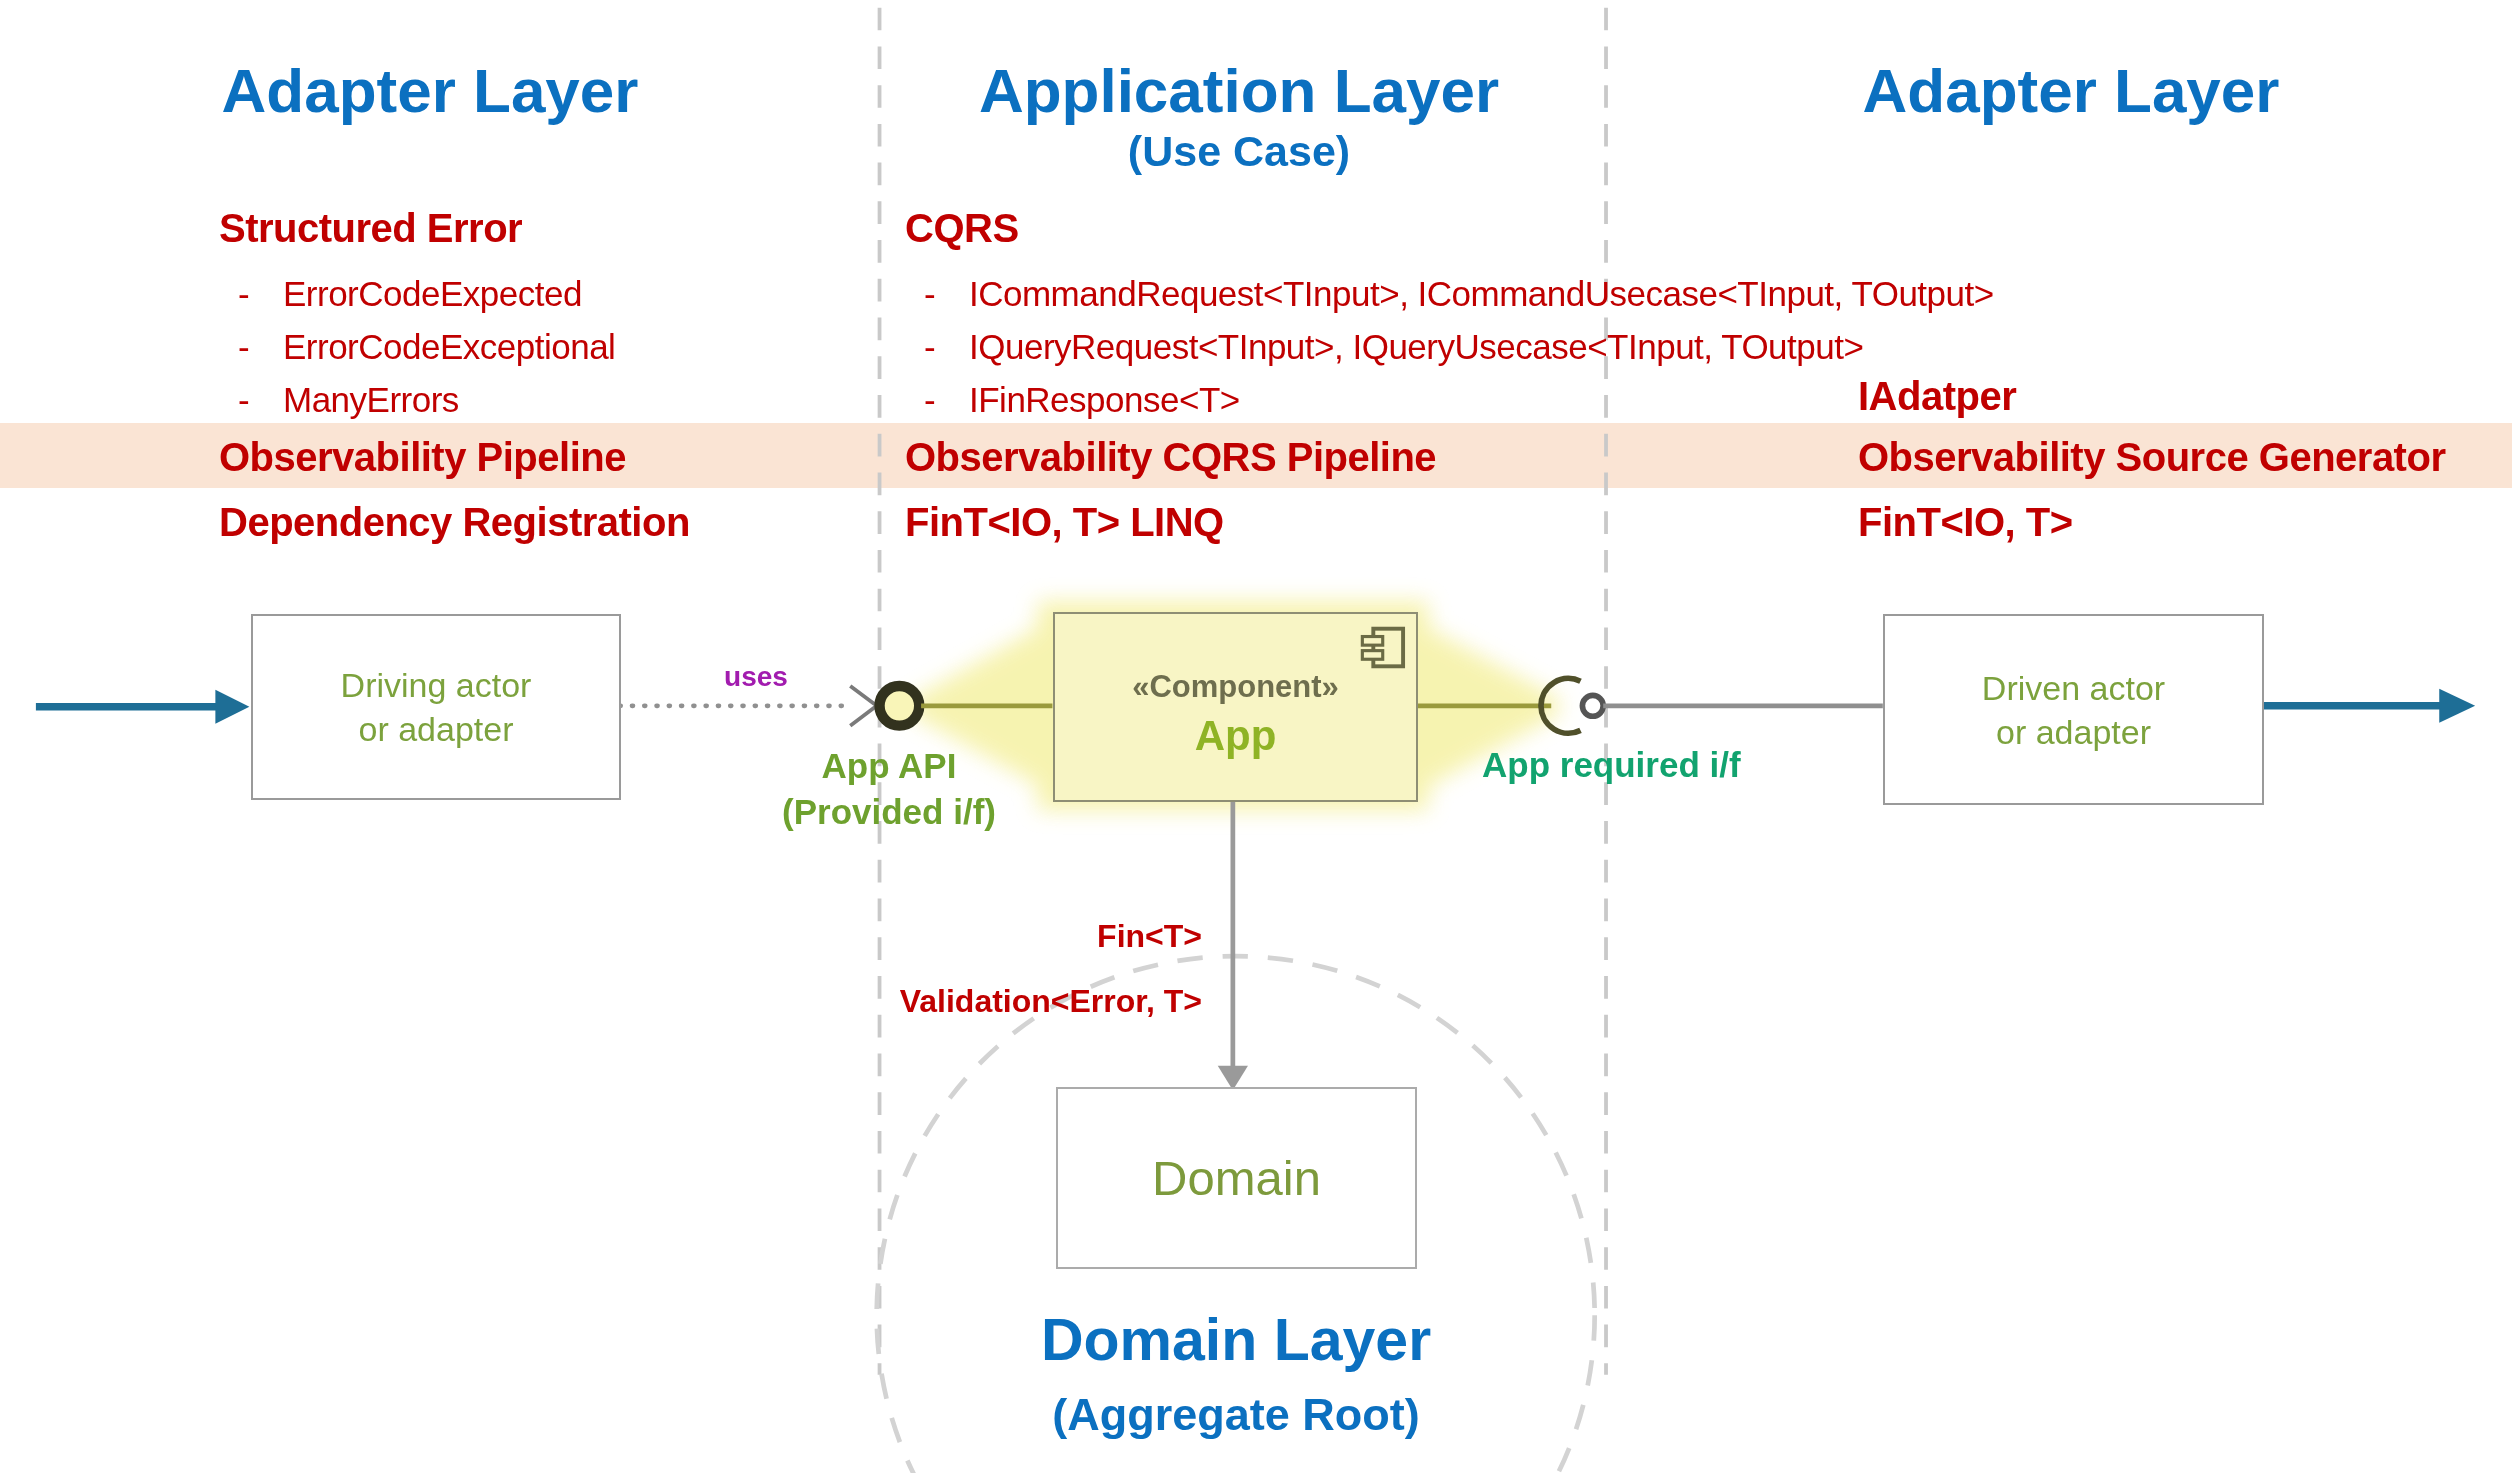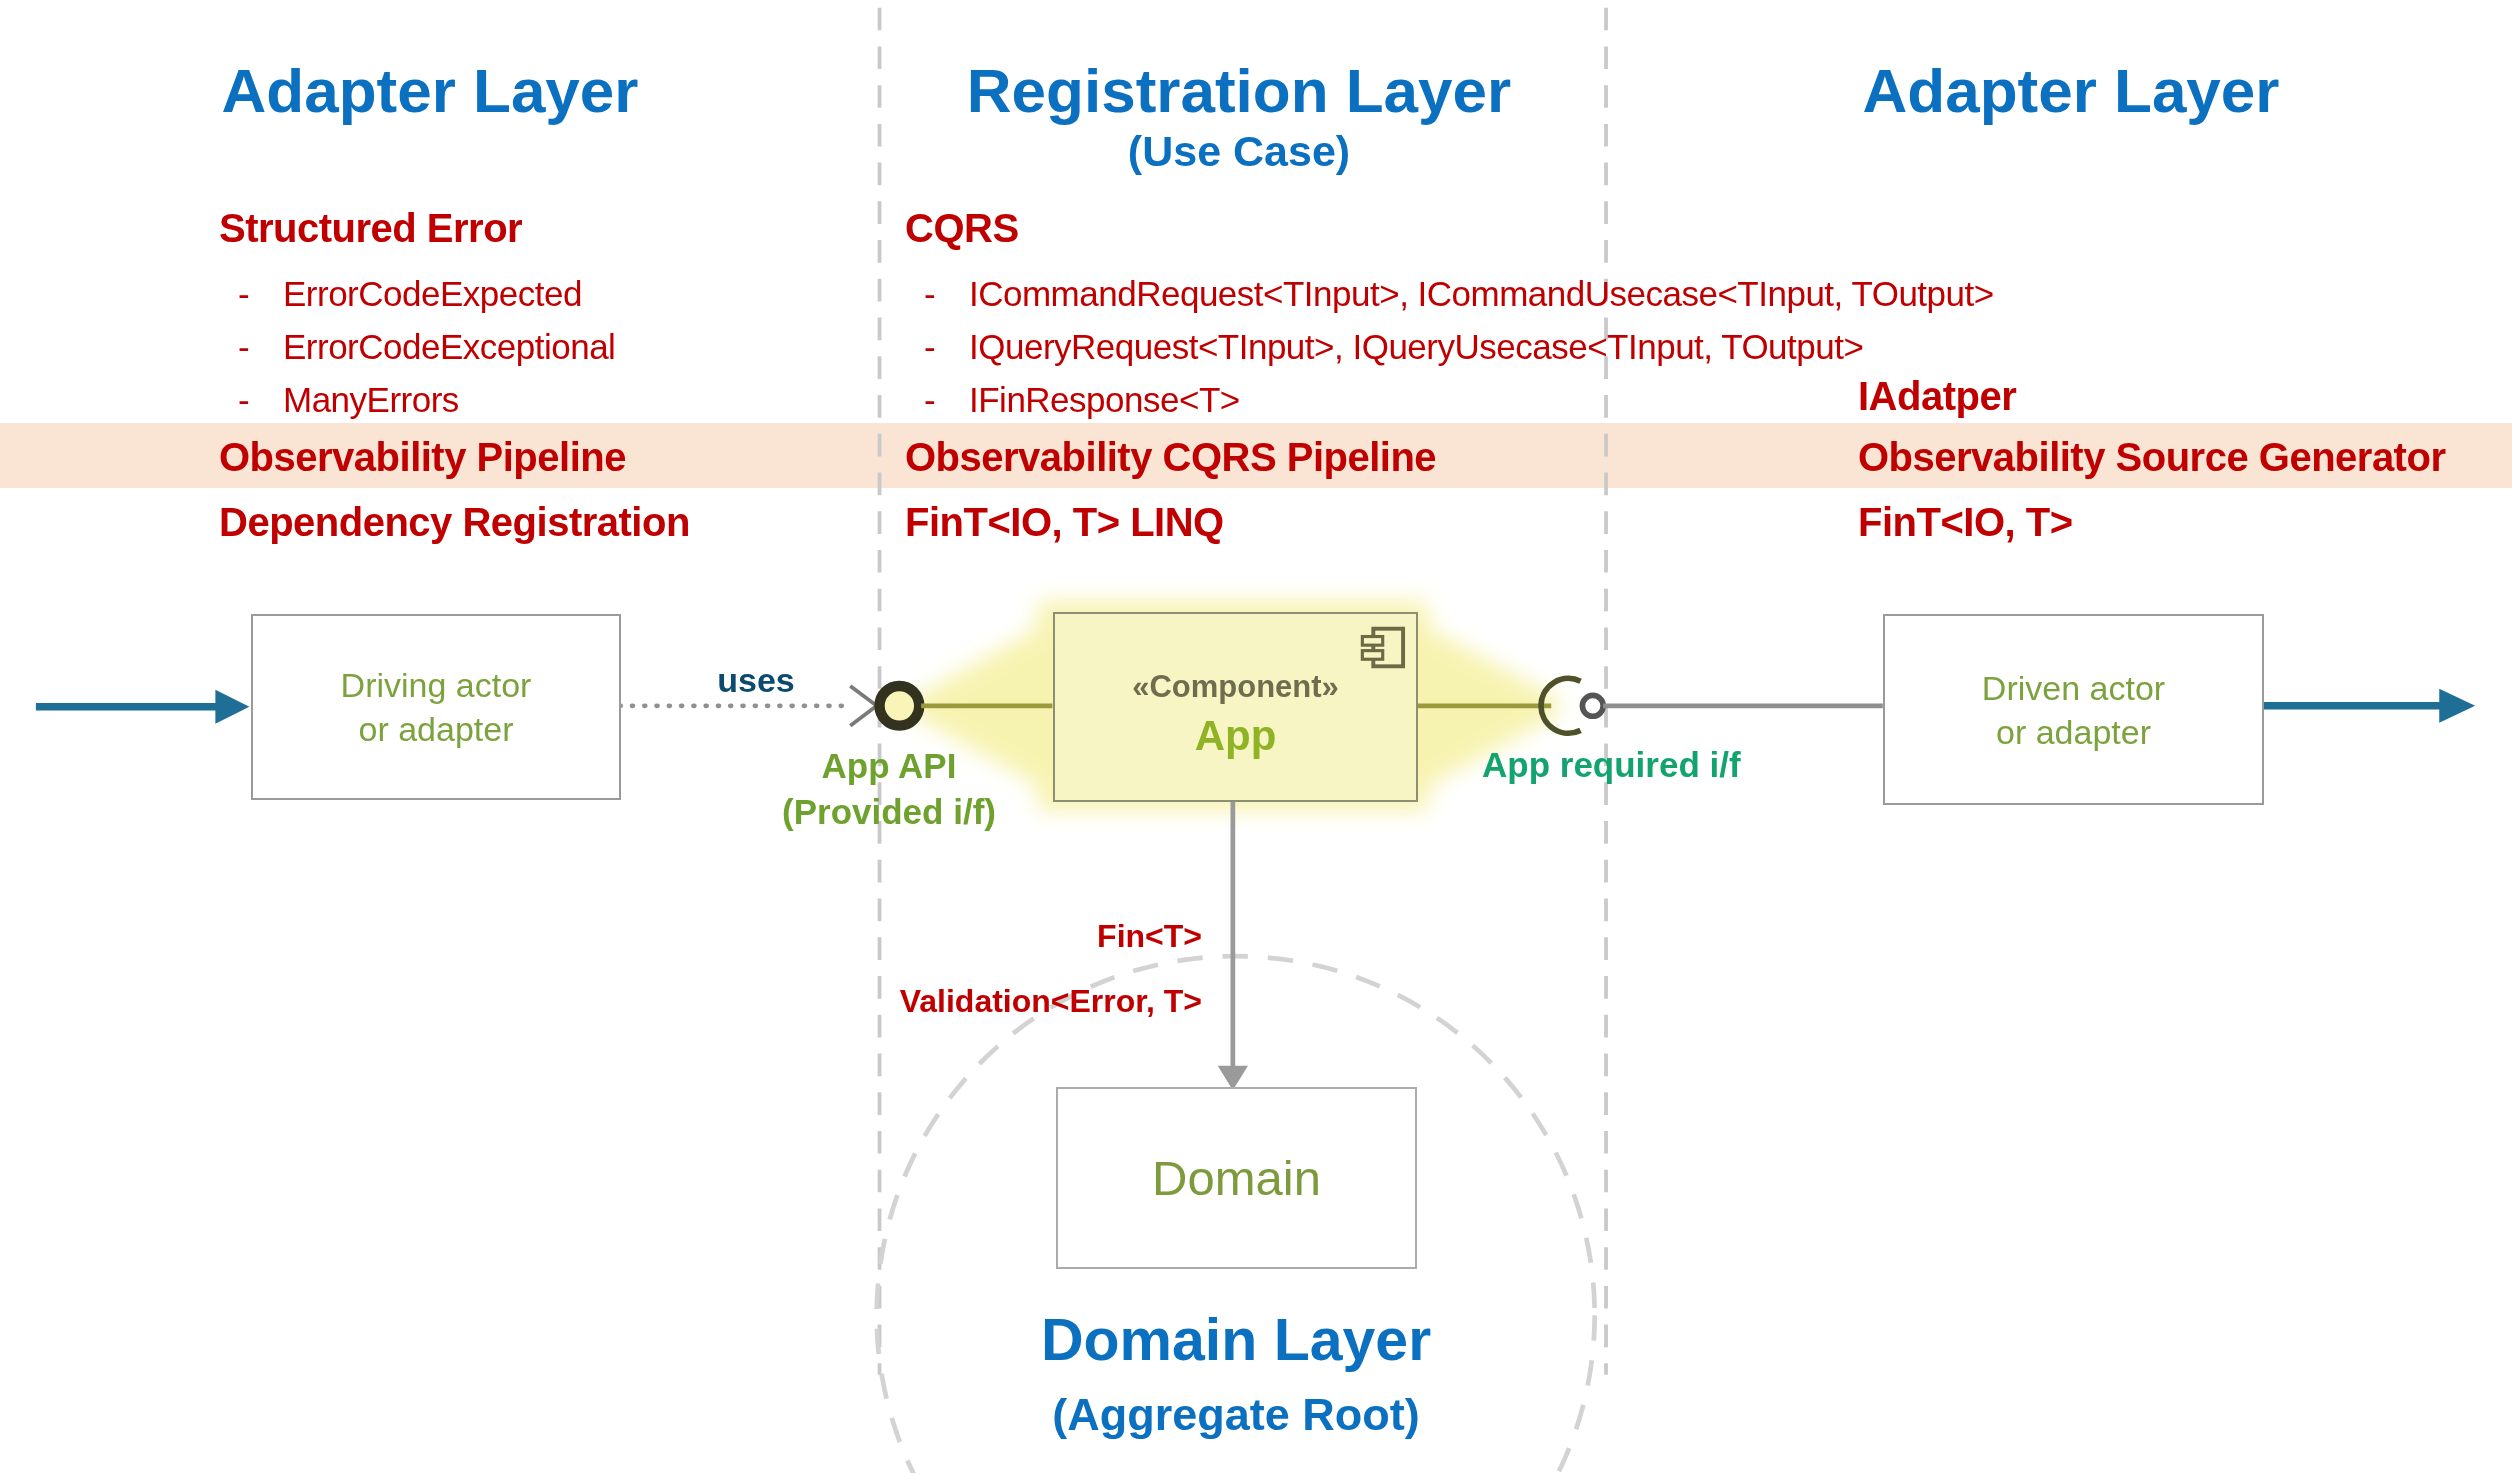--- a/index.html
+++ b/index.html
@@ -30,22 +30,22 @@
     background:var(--yellow-fill);}
   #app-box .stereo{position:absolute;left:0;right:0;top:55px;text-align:center;
     font-size:31px;font-weight:bold;color:#6E6E4E;}
   #app-box .appname{position:absolute;left:0;right:0;top:98px;text-align:center;
     font-size:42px;font-weight:bold;color:var(--green-app);}
   #driving-box{left:251px;top:614px;width:366px;height:182px;}
   #driven-box{left:1883px;top:614px;width:377px;height:187px;}
   #domain-box{left:1056px;top:1087px;width:357px;height:178px;border:2.8px solid #ABABAB;}
   #domain-box .bl{font-size:49px;color:var(--green-domain);}
   .comp-icon{position:absolute;right:9.4px;top:9.4px;width:47px;height:49px;}
-  #uses-lbl{left:756px;top:661px;transform:translateX(-50%);font-size:34px;
-    font-weight:600;color:#0c4a6e;}
+  #uses-lbl{left:756px;top:661px;transform:translateX(-50%);font-size:28px;
+    font-weight:600;color:#a21caf;}
   .api-lbl{font-size:35px;font-weight:bold;color:var(--green-api);transform:translateX(-50%);}
   #required-lbl{left:1482px;top:745px;font-size:35px;font-weight:bold;color:var(--teal-if);}
   .flow-lbl{font-size:32px;font-weight:bold;color:var(--red);right:1310px;text-align:right;}
 </style>
 </head>
 <body>
 
 <div id="canvas">
 
   <div class="abs band"></div>
@@ -83,21 +83,21 @@
     <line x1="1697" y1="747" x2="1993" y2="747" stroke="var(--gray-line)" stroke-width="5"></line>
 
     <line x1="2396" y1="747" x2="2586" y2="747" stroke="var(--arrow-blue)" stroke-width="8"></line>
     <polygon points="2582,729 2620,747 2582,765" fill="var(--arrow-blue)"></polygon>
 
     <line x1="1305" y1="846" x2="1305" y2="1132" stroke="#9A9A9A" stroke-width="5"></line>
     <polygon points="1289,1128 1321,1128 1305,1154" fill="#9A9A9A"></polygon>
   </svg>
 
   <div class="abs hdr" style="left:430px;top:55px;">Adapter Layer</div>
-  <div class="abs hdr" style="left:1239px;top:55px;">Registration Layer</div>
+  <div class="abs hdr" style="left:1239px;top:55px;">Application Layer</div>
   <div class="abs hdr-sub" style="left:1239px;top:127px;">(Use Case)</div>
   <div class="abs hdr" style="left:2071px;top:55px;">Adapter Layer</div>
 
   <div class="abs red-bold" style="left:219px;top:206px;">Structured Error</div>
   <div class="abs bullet" style="left:238px;top:274px;">
     <span class="dash">-</span>
     <span>ErrorCodeExpected</span>
   </div>
   <div class="abs bullet" style="left:238px;top:327px;">
     <span class="dash">-</span>

